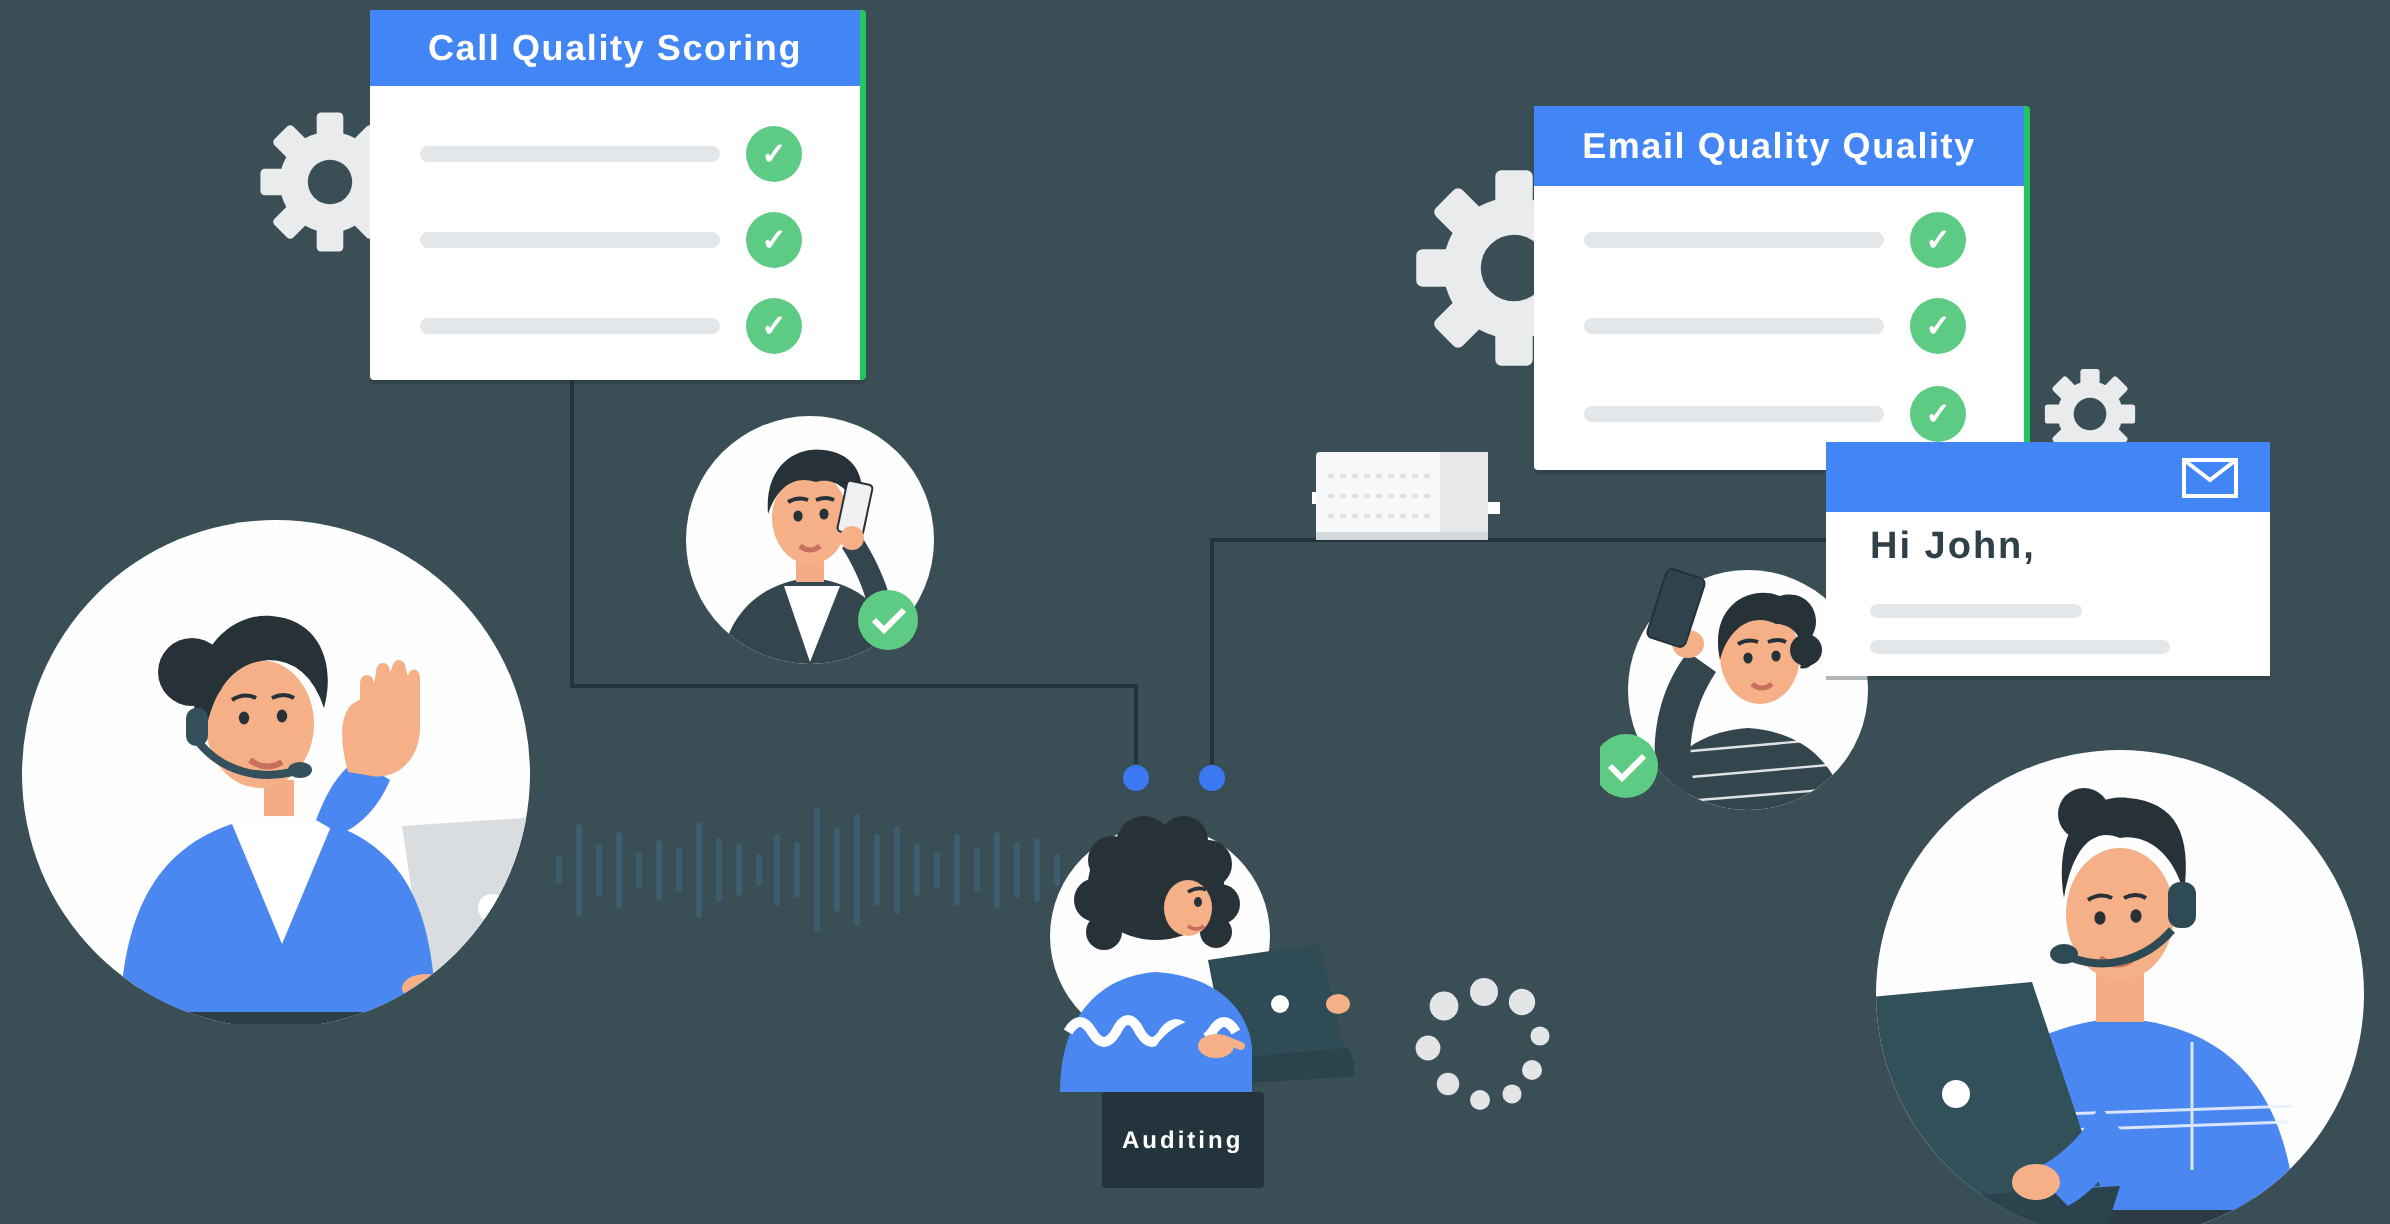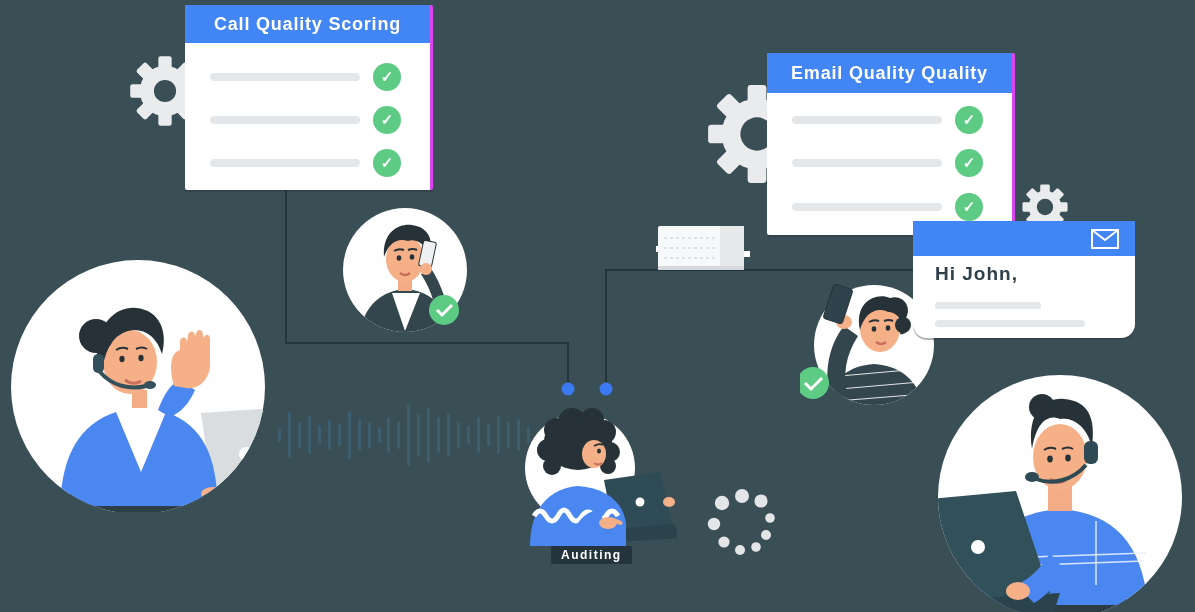--- a/index.html
+++ b/index.html
@@ -1,40 +1,40 @@
 <!DOCTYPE html>
 <html><head>
 <meta charset="utf-8">
 <style>
   html,body{margin:0;padding:0;background:#3a4e56;}
   #stage{position:relative;width:1195px;height:612px;background:#3a4e56;overflow:hidden;
          font-family:"Liberation Sans",sans-serif;}
   
-  .scorecard{position:absolute;background:#fff;border-radius:2px;border-right:3px solid #d946ef;
+  .scorecard{position:absolute;background:#fff;border-radius:2px;border-right:3px solid #22c55e;
              box-shadow:0 2px 0 rgba(38,50,56,.35);z-index:3;}
   .scorecard .hdr{position:absolute;left:0;top:0;width:100%;background:#4285f4;color:#fff;
                   display:flex;align-items:center;justify-content:center;font-weight:bold;
                   font-size:18px;letter-spacing:.8px;}
   .row-line{position:absolute;height:8px;border-radius:4px;background:#e4e7e9;}
   .check-dot{position:absolute;width:28px;height:28px;border-radius:50%;background:#5ecb85;
              color:#fff;display:flex;align-items:center;justify-content:center;
              font-size:15px;font-weight:bold;}
   #card-call{left:185px;top:5px;width:245px;height:185px;}
   #card-call .hdr{height:38px;}
   #card-email{left:767px;top:53px;width:245px;height:182px;}
   #card-email .hdr{height:40px;}
   #card-hijohn{position:absolute;left:913px;top:221px;width:222px;height:117px;background:#fff;
-               border-radius:14px;box-shadow:0 2px 0 rgba(38,50,56,.35);z-index:4;}
+               border-radius:0;box-shadow:0 2px 0 rgba(38,50,56,.35);z-index:4;}
   #card-hijohn .hdr{position:absolute;left:0;top:0;width:100%;height:35px;background:#4285f4;}
   #hijohn-text{position:absolute;left:22px;top:42px;font-size:19px;font-weight:bold;
                color:#2f4049;letter-spacing:1px;}
   
   .abs{position:absolute;}
   #auditing-label{position:absolute;left:551px;top:546px;background:#24343c;color:#fff;
-                  font-size:12px;font-weight:bold;letter-spacing:1.5px;padding:2px 10px;
+                  font-size:12px;font-weight:bold;letter-spacing:1.5px;padding:17px 10px;
                   border-radius:2px;z-index:5;}
   #audio-waveform{position:absolute;left:278px;top:398px;width:252px;height:74px;display:flex;
                   align-items:center;justify-content:space-between;z-index:1;}
   .wbar{width:3px;border-radius:2px;}
   svg{display:block;}
 </style>
 </head>
 <body>
 
 <div id="stage">

